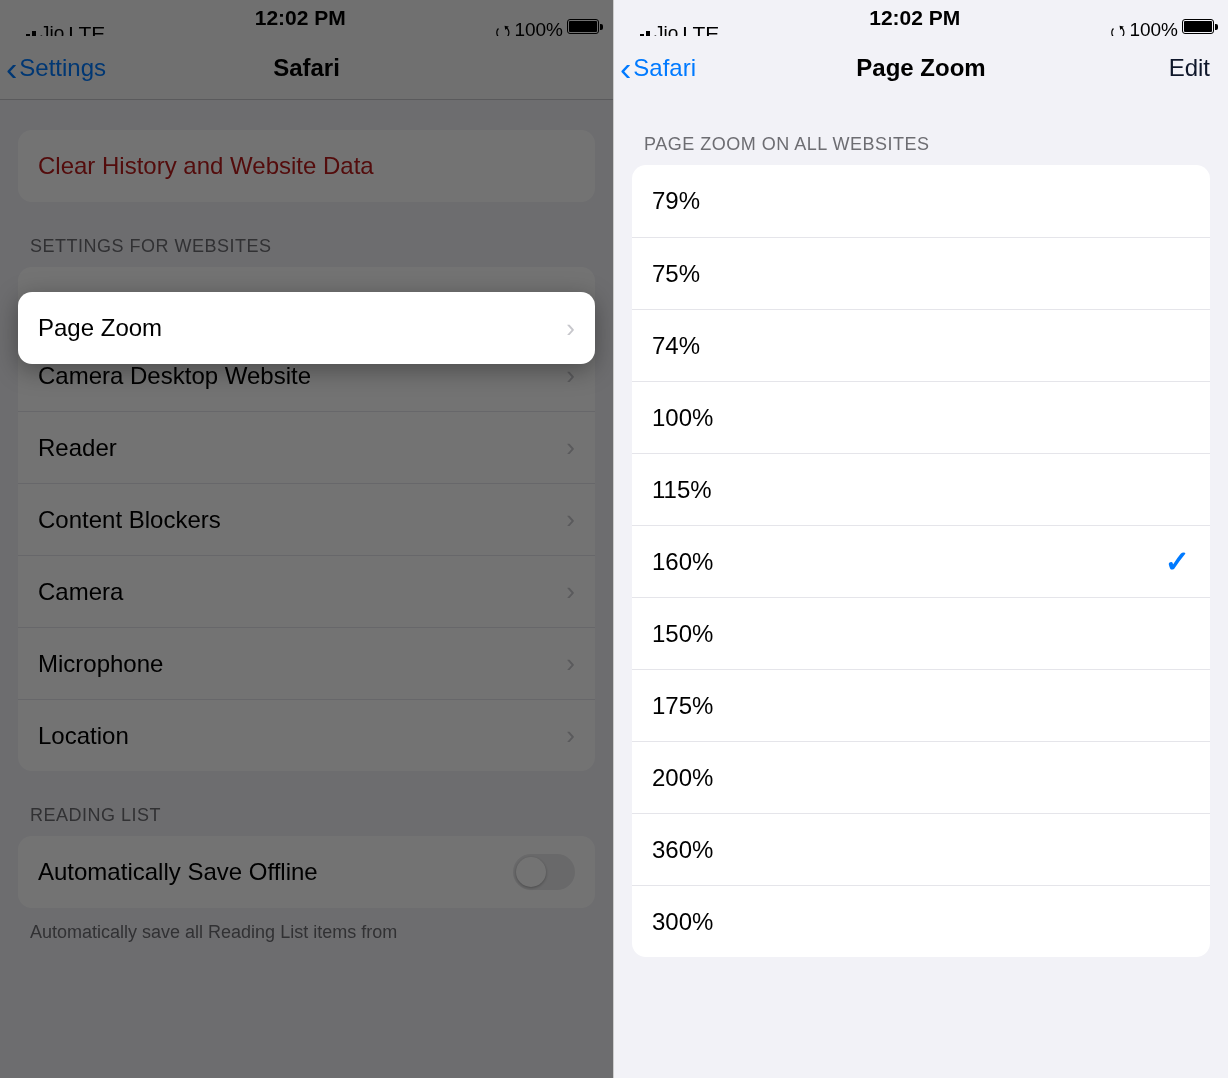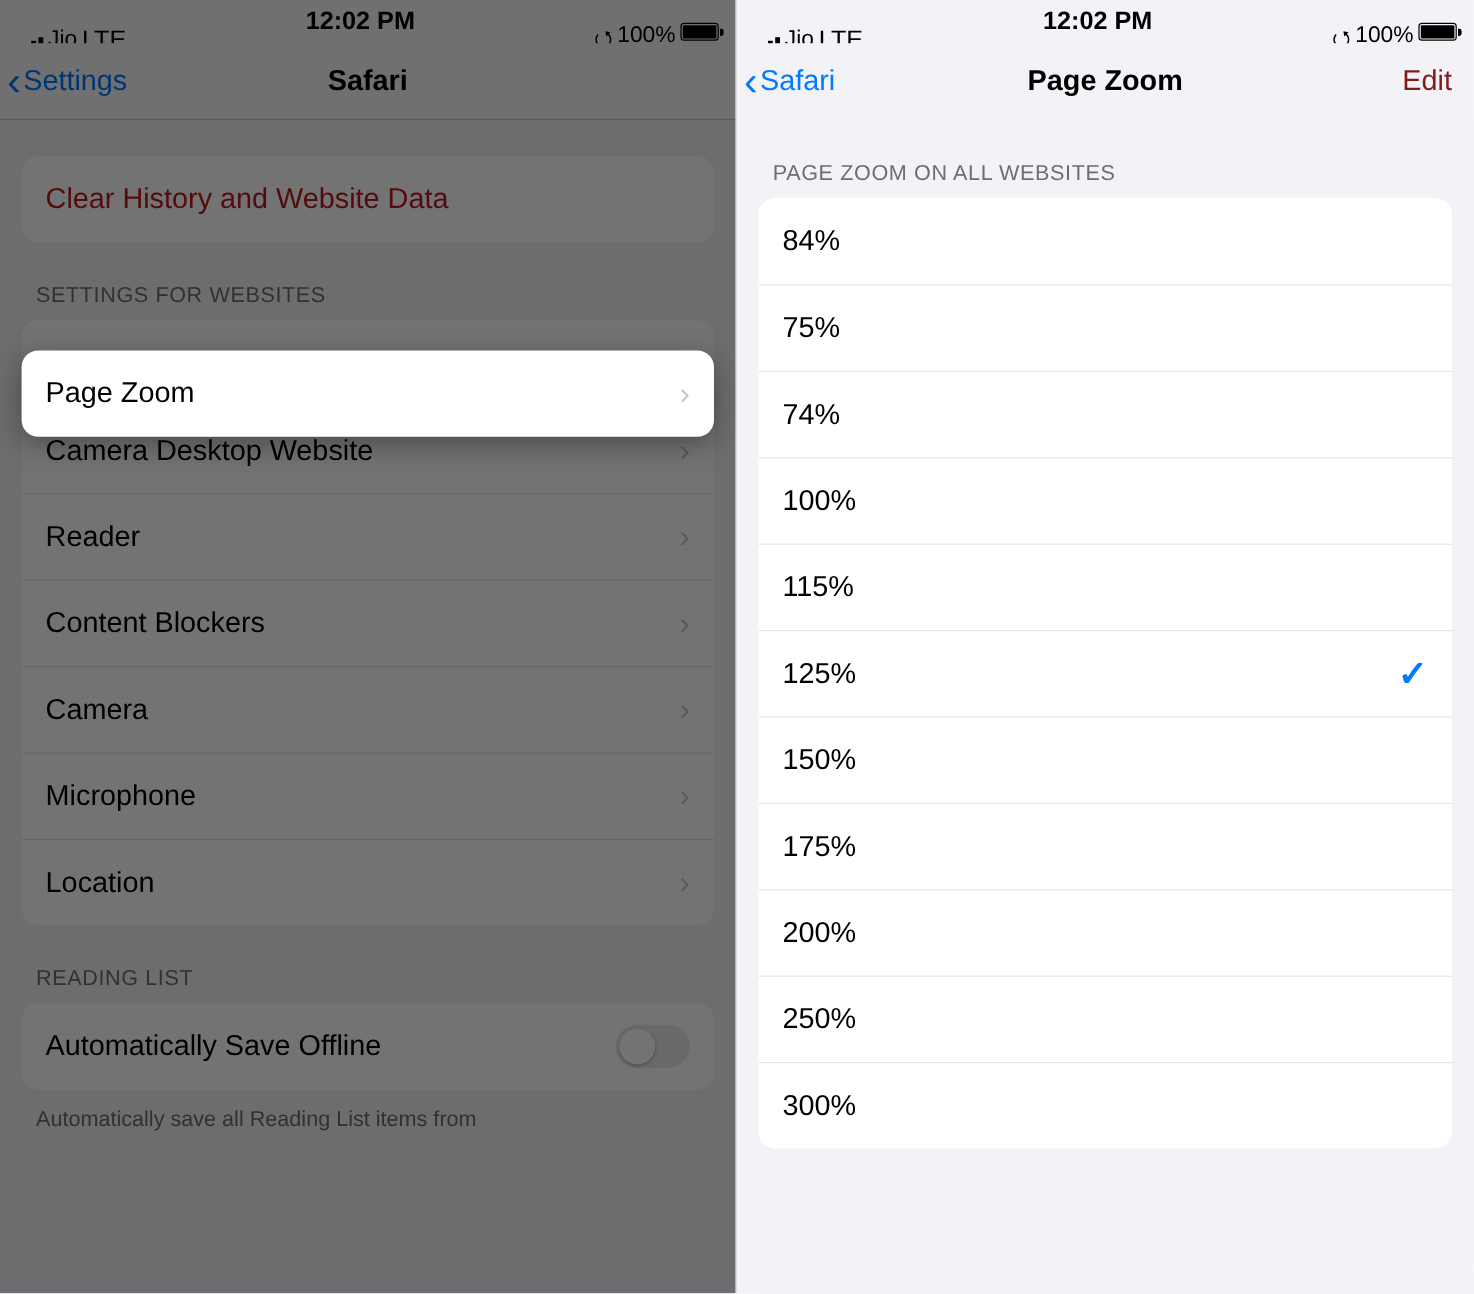--- a/index.html
+++ b/index.html
@@ -71,21 +71,21 @@
   .nav-back {
     position: absolute; left: 6px; top: 0; bottom: 0;
     display: flex; align-items: center; gap: 2px;
     color: #007aff; font-size: 24px;
   }
   .nav-back .chev { font-size: 34px; line-height: 1; font-weight: 400; }
   .nav-title { font-size: 24px; font-weight: 600; }
   .nav-right {
     position: absolute; right: 18px; top: 0; bottom: 0;
     display: flex; align-items: center;
-    color: #7f1d1d; font-size: 24px;
+    color: #0f172a; font-size: 24px;
   }
 
   .scroll { position: relative; }
 
   
   .section-header {
     font-size: 18px; color: #6d6d72; letter-spacing: 0.5px;
     padding: 34px 30px 10px 30px;
     text-transform: uppercase;
   }
@@ -278,49 +278,49 @@
     <div class="nav-title">Page Zoom</div>
     <div class="nav-right">
       <span>Edit</span>
     </div>
   </div>
 
   <div class="scroll">
     <div class="section-header">PAGE ZOOM ON ALL WEBSITES</div>
     <div class="group" id="zoom-options">
         <div class="row">
-          <span>84%</span>
+          <span>79%</span>
         </div>
         <div class="row">
           <span>75%</span>
         </div>
         <div class="row">
           <span>74%</span>
         </div>
         <div class="row">
           <span>100%</span>
         </div>
         <div class="row">
           <span>115%</span>
         </div>
         <div class="row">
-          <span>125%</span>
+          <span>160%</span>
           <span class="check">✓</span>
         </div>
         <div class="row">
           <span>150%</span>
         </div>
         <div class="row">
           <span>175%</span>
         </div>
         <div class="row">
           <span>200%</span>
         </div>
         <div class="row">
-          <span>250%</span>
+          <span>360%</span>
         </div>
         <div class="row">
           <span>300%</span>
         </div>
       </div>
   </div>
 
 </div>
 
 </body></html>

